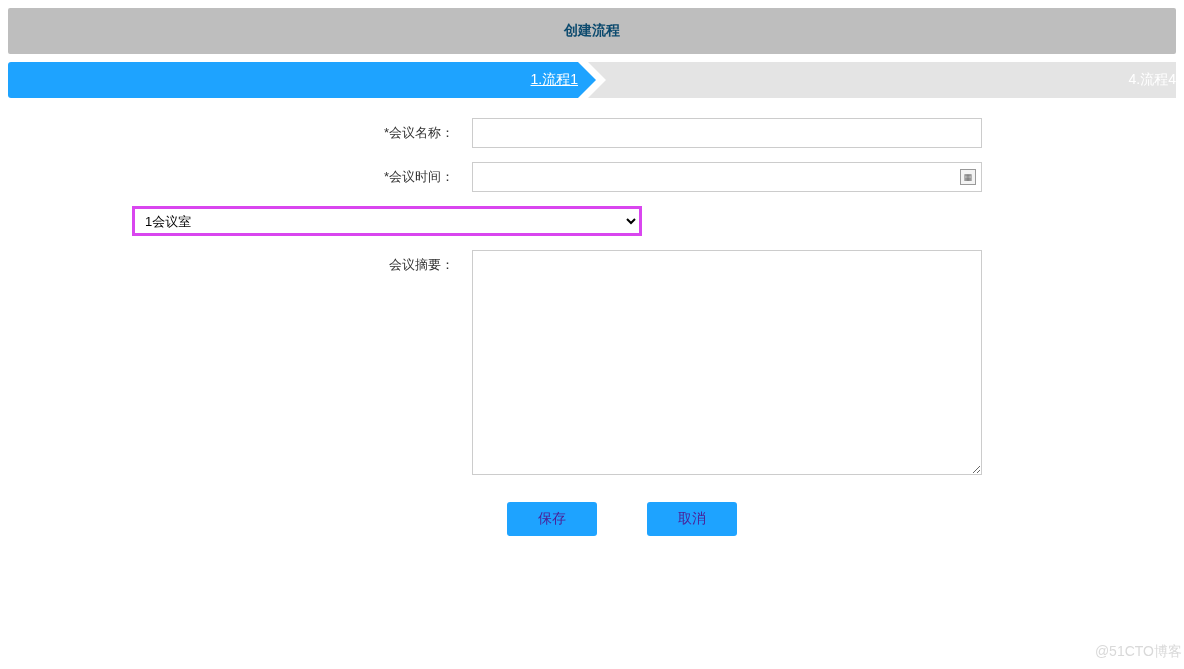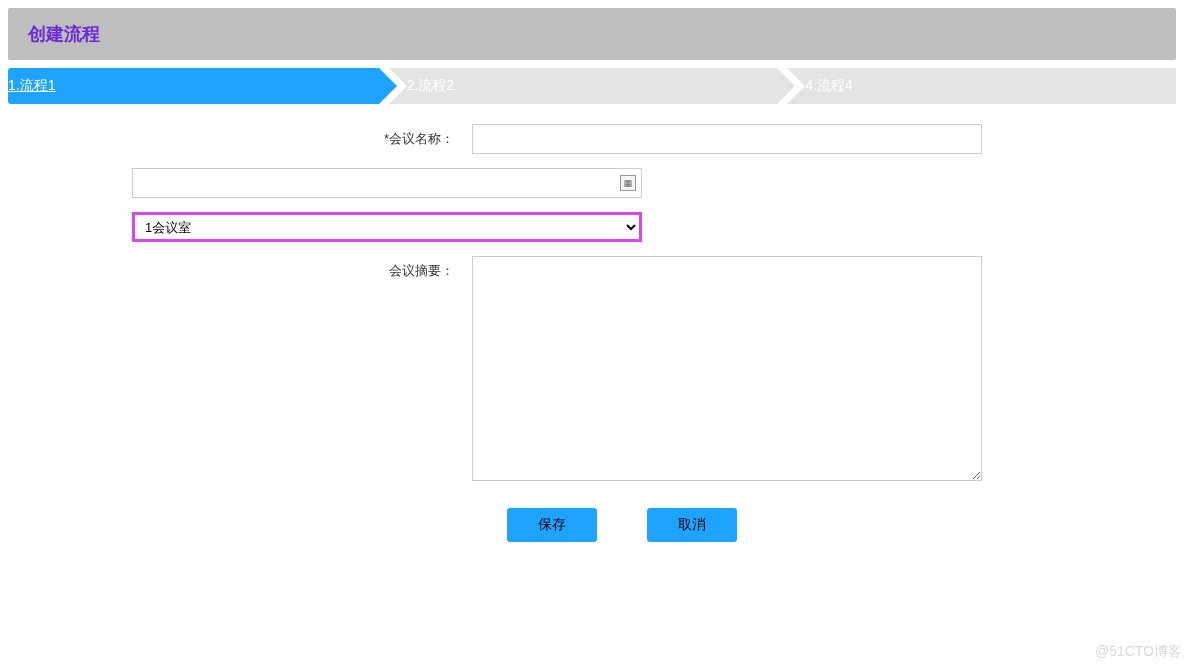--- a/index.html
+++ b/index.html
@@ -15,37 +15,38 @@
       height: 669px;
       position: relative;
     }
     .header {
       background: #bebebe;
       padding: 14px 20px;
       border-radius: 2px;
       margin: 8px;
     }
     .header-title {
-      font-size: 18px;
+      font-size: 14px;
       font-weight: bold;
-      color: #6d28d9;
+      color: #0c4a6e;
+      text-align: center;
     }
     .steps {
       display: flex;
       margin: 8px 8px 20px 8px;
       gap: 0;
     }
     .step {
       flex: 1;
       height: 36px;
       background: #e4e4e4;
       color: #fff;
       display: flex;
       align-items: center;
-      justify-content: flex-start;
+      justify-content: flex-end;
       position: relative;
       cursor: pointer;
       font-size: 14px;
       margin-right: 28px;
     }
     .step:last-child {
       margin-right: 0;
     }
     .step::after {
       content: "";
@@ -158,21 +159,21 @@
       display: flex;
       justify-content: center;
       gap: 50px;
       margin-top: 24px;
       padding-left: 60px;
     }
     .btn {
       width: 90px;
       height: 34px;
       background: #1ea3ff;
-      color: #000000;
+      color: #4c1d95;
       border: none;
       border-radius: 3px;
       cursor: pointer;
       font-size: 14px;
     }
     .watermark {
       position: absolute;
       right: 2px;
       bottom: 8px;
       color: #d9d9d9;
@@ -184,37 +185,35 @@
 
 <div class="header">
   <div class="header-title">创建流程</div>
 </div>
 
 <div class="steps">
   <div class="step active">
     <span class="step-label">1.流程1</span>
   </div>
   <div class="step">
-    <span class="step-label">2.流程2</span>
-  </div>
-  <div class="step">
     <span class="step-label">4.流程4</span>
   </div>
 </div>
 
 <div class="form">
 
   <div class="form-row">
     <div class="form-label">*会议名称：</div>
     <div class="form-control-wrap">
       <input type="text" class="input-text" value="" style="">
     </div>
   </div>
 
   <div class="form-row">
+    <div class="form-label">*会议时间：</div>
     <div class="form-control-wrap">
       <input type="text" class="input-date" value="" style="">
       <span class="date-icon">▦</span>
     </div>
   </div>
 
   <div class="form-row">
     <div class="form-control-wrap">
       <select class="select">
         <option>1会议室</option>

